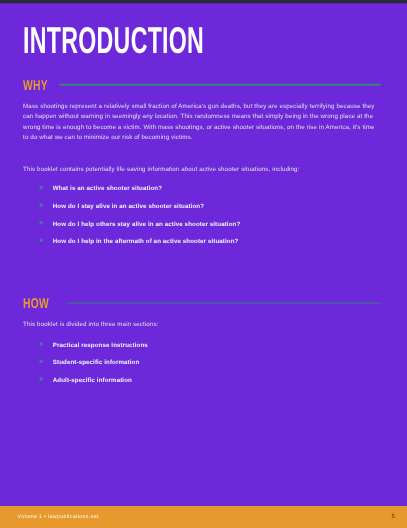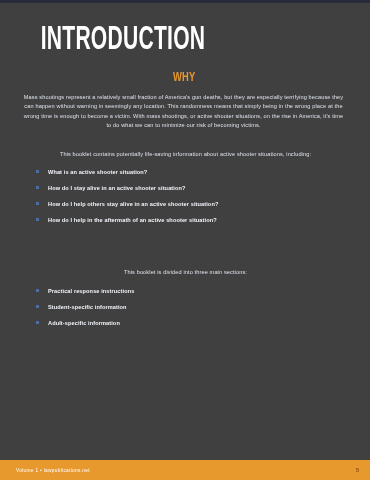--- a/index.html
+++ b/index.html
@@ -10,24 +10,23 @@
     width: 370px;
     height: 480px;
     background: #0c0c1a;
     font-family: "Liberation Sans", sans-serif;
     overflow: hidden;
     position: relative;
   }
   #page {
     position: absolute;
     inset: 0;
-    background: #404040;
+    background: #6d28d9;
     display: flex;
     flex-direction: column;
-    text-align: center;
   }
   .top-edge {
     height: 3px;
     width: 100%;
     background: #2a2a3d;
     flex: 0 0 auto;
   }
   .content {
     flex: 1 1 auto;
     padding: 17px 20px 0 21px;
@@ -49,21 +48,20 @@
   }
   .section {
     margin-bottom: 0;
   }
   .section-head {
     display: flex;
     align-items: center;
     gap: 7px;
     height: 14px;
     margin-bottom: 9px;
-    flex-direction: column;
   }
   .section-label {
     color: #e8992e;
     font-family: "Liberation Sans Narrow", "Liberation Sans", sans-serif;
     font-weight: bold;
     font-size: 13px;
     line-height: 13px;
     letter-spacing: 0.3px;
     transform: scaleX(0.72);
     transform-origin: left center;
@@ -190,20 +188,24 @@
         </li>
       </ul>
     </div>
 
     <div class="gap-after-list"></div>
 
 
     <div class="gap-after-who"></div>
 
     <div class="section sec-how">
+      <div class="section-head">
+        <span class="section-label">HOW</span>
+        <span class="rule"></span>
+      </div>
       <p class="intro-line">This booklet is divided into three main sections:</p>
       <ul class="bullets">
         <li>
           <span class="bullet-dot"></span>
           <span class="bullet-text">Practical response instructions</span>
         </li>
         <li>
           <span class="bullet-dot"></span>
           <span class="bullet-text">Student-specific information</span>
         </li>

